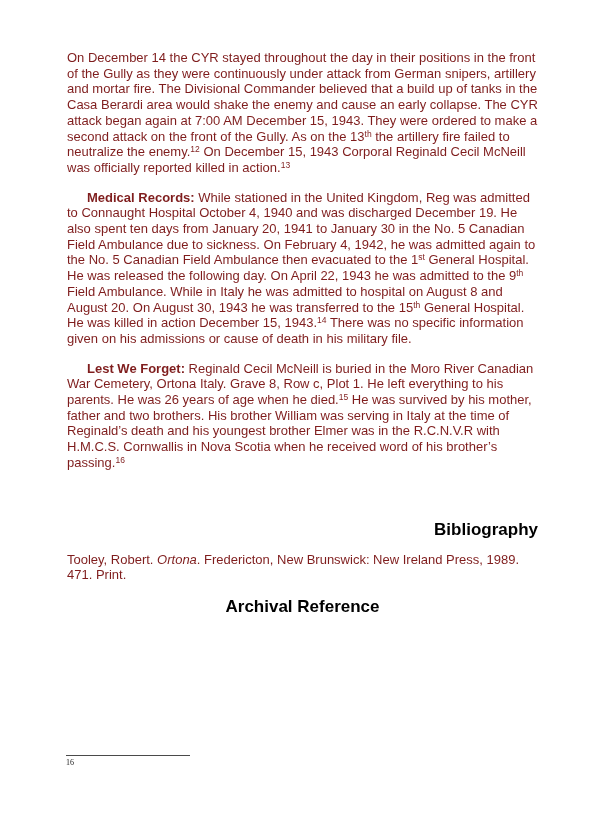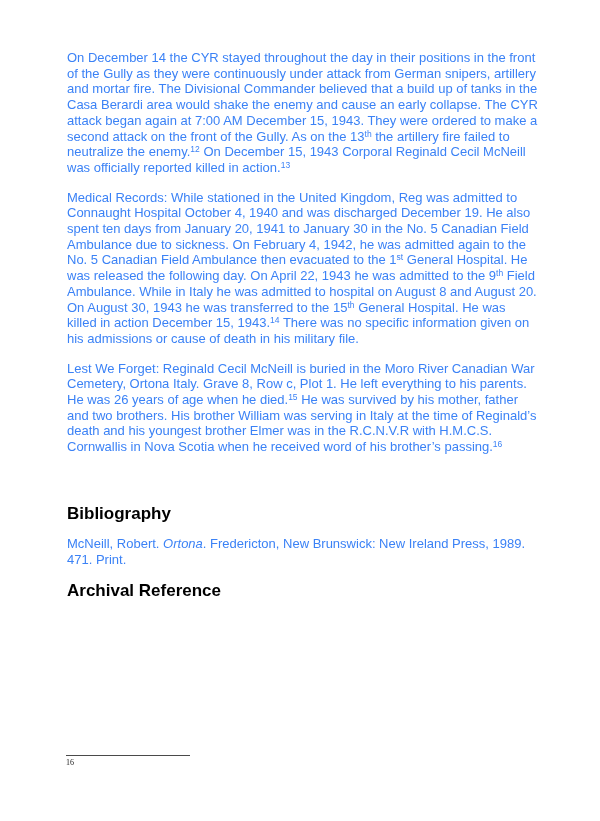--- a/index.html
+++ b/index.html
@@ -20,38 +20,38 @@
     position: absolute;
     left: 67px;
     top: 50px;
     width: 471px;
   }
   p.body {
     margin: 0 0 14px 0;
     font-size: 13px;
     line-height: 15.7px;
     text-align: left;
-    color: #3b82f6;
+    color: #7f1d1d;
   }
-  p.body b { font-weight: normal; }
+  p.body b { font-weight: bold; margin-left: 20px; }
   p.body i { font-style: italic; }
   sup {
     font-size: 8.5px;
     line-height: 0;
     vertical-align: 4px;
   }
   h2.section-heading {
     font-size: 17px;
     line-height: 20px;
     font-weight: bold;
     margin: 0;
     color: #000000;
   }
-  h2.h-bib  { margin-top: 49px; margin-bottom: 12px; }
-  h2.h-arch { margin-top: 5px; margin-bottom: 12px; }
+  h2.h-bib  { margin-top: 49px; margin-bottom: 12px; text-align: right; }
+  h2.h-arch { margin-top: 5px; margin-bottom: 12px; text-align: center; }
   .footnote-area {
     position: absolute;
     left: 66px;
     top: 755px;
   }
   .footnote-rule {
     width: 124px;
     height: 0;
     border-top: 1px solid #4a4a4a;
   }
@@ -70,21 +70,21 @@
   <div class="content">
 
     <p class="body"><span>On December 14 the CYR stayed throughout the day in their positions in the front of the Gully as they were continuously under attack from German snipers, artillery and mortar fire. The Divisional Commander believed that a build up of tanks in the Casa Berardi area would shake the enemy and cause an early collapse. The CYR attack began again at 7:00 AM December 15, 1943. They were ordered to make a second attack on the front of the Gully. As on the 13</span><sup>th</sup><span> the artillery fire failed to neutralize the enemy.</span><sup>12</sup><span> On December 15, 1943 Corporal Reginald Cecil McNeill was officially reported killed in action.</span><sup>13</sup></p>
 
     <p class="body"><b>Medical Records:</b><span> While stationed in the United Kingdom, Reg was admitted to Connaught Hospital October 4, 1940 and was discharged December 19. He also spent ten days from January 20, 1941 to January 30 in the No. 5 Canadian Field Ambulance due to sickness. On February 4, 1942, he was admitted again to the No. 5 Canadian Field Ambulance then evacuated to the 1</span><sup>st</sup><span> General Hospital. He was released the following day. On April 22, 1943 he was admitted to the 9</span><sup>th</sup><span> Field Ambulance. While in Italy he was admitted to hospital on August 8 and August 20. On August 30, 1943 he was transferred to the 15</span><sup>th</sup><span> General Hospital. He was killed in action December 15, 1943.</span><sup>14</sup><span> There was no specific information given on his admissions or cause of death in his military file.</span></p>
 
     <p class="body"><b>Lest We Forget:</b><span> Reginald Cecil McNeill is buried in the Moro River Canadian War Cemetery, Ortona Italy. Grave 8, Row c, Plot 1. He left everything to his parents. He was 26 years of age when he died.</span><sup>15</sup><span> He was survived by his mother, father and two brothers. His brother William was serving in Italy at the time of Reginald’s death and his youngest brother Elmer was in the R.C.N.V.R with H.M.C.S. Cornwallis in Nova Scotia when he received word of his brother’s passing.</span><sup>16</sup></p>
 
     <h2 class="section-heading h-bib">Bibliography</h2>
 
-    <p class="body"><span>McNeill, Robert. </span><i>Ortona</i><span>. Fredericton, New Brunswick: New Ireland Press, 1989. 471. Print.</span></p>
+    <p class="body"><span>Tooley, Robert. </span><i>Ortona</i><span>. Fredericton, New Brunswick: New Ireland Press, 1989. 471. Print.</span></p>
 
     <h2 class="section-heading h-arch">Archival Reference</h2>
 
 
   </div>
 
   <div class="footnote-area">
     <div class="footnote-rule"></div>
     <div class="footnote-marker">16</div>
   </div>

